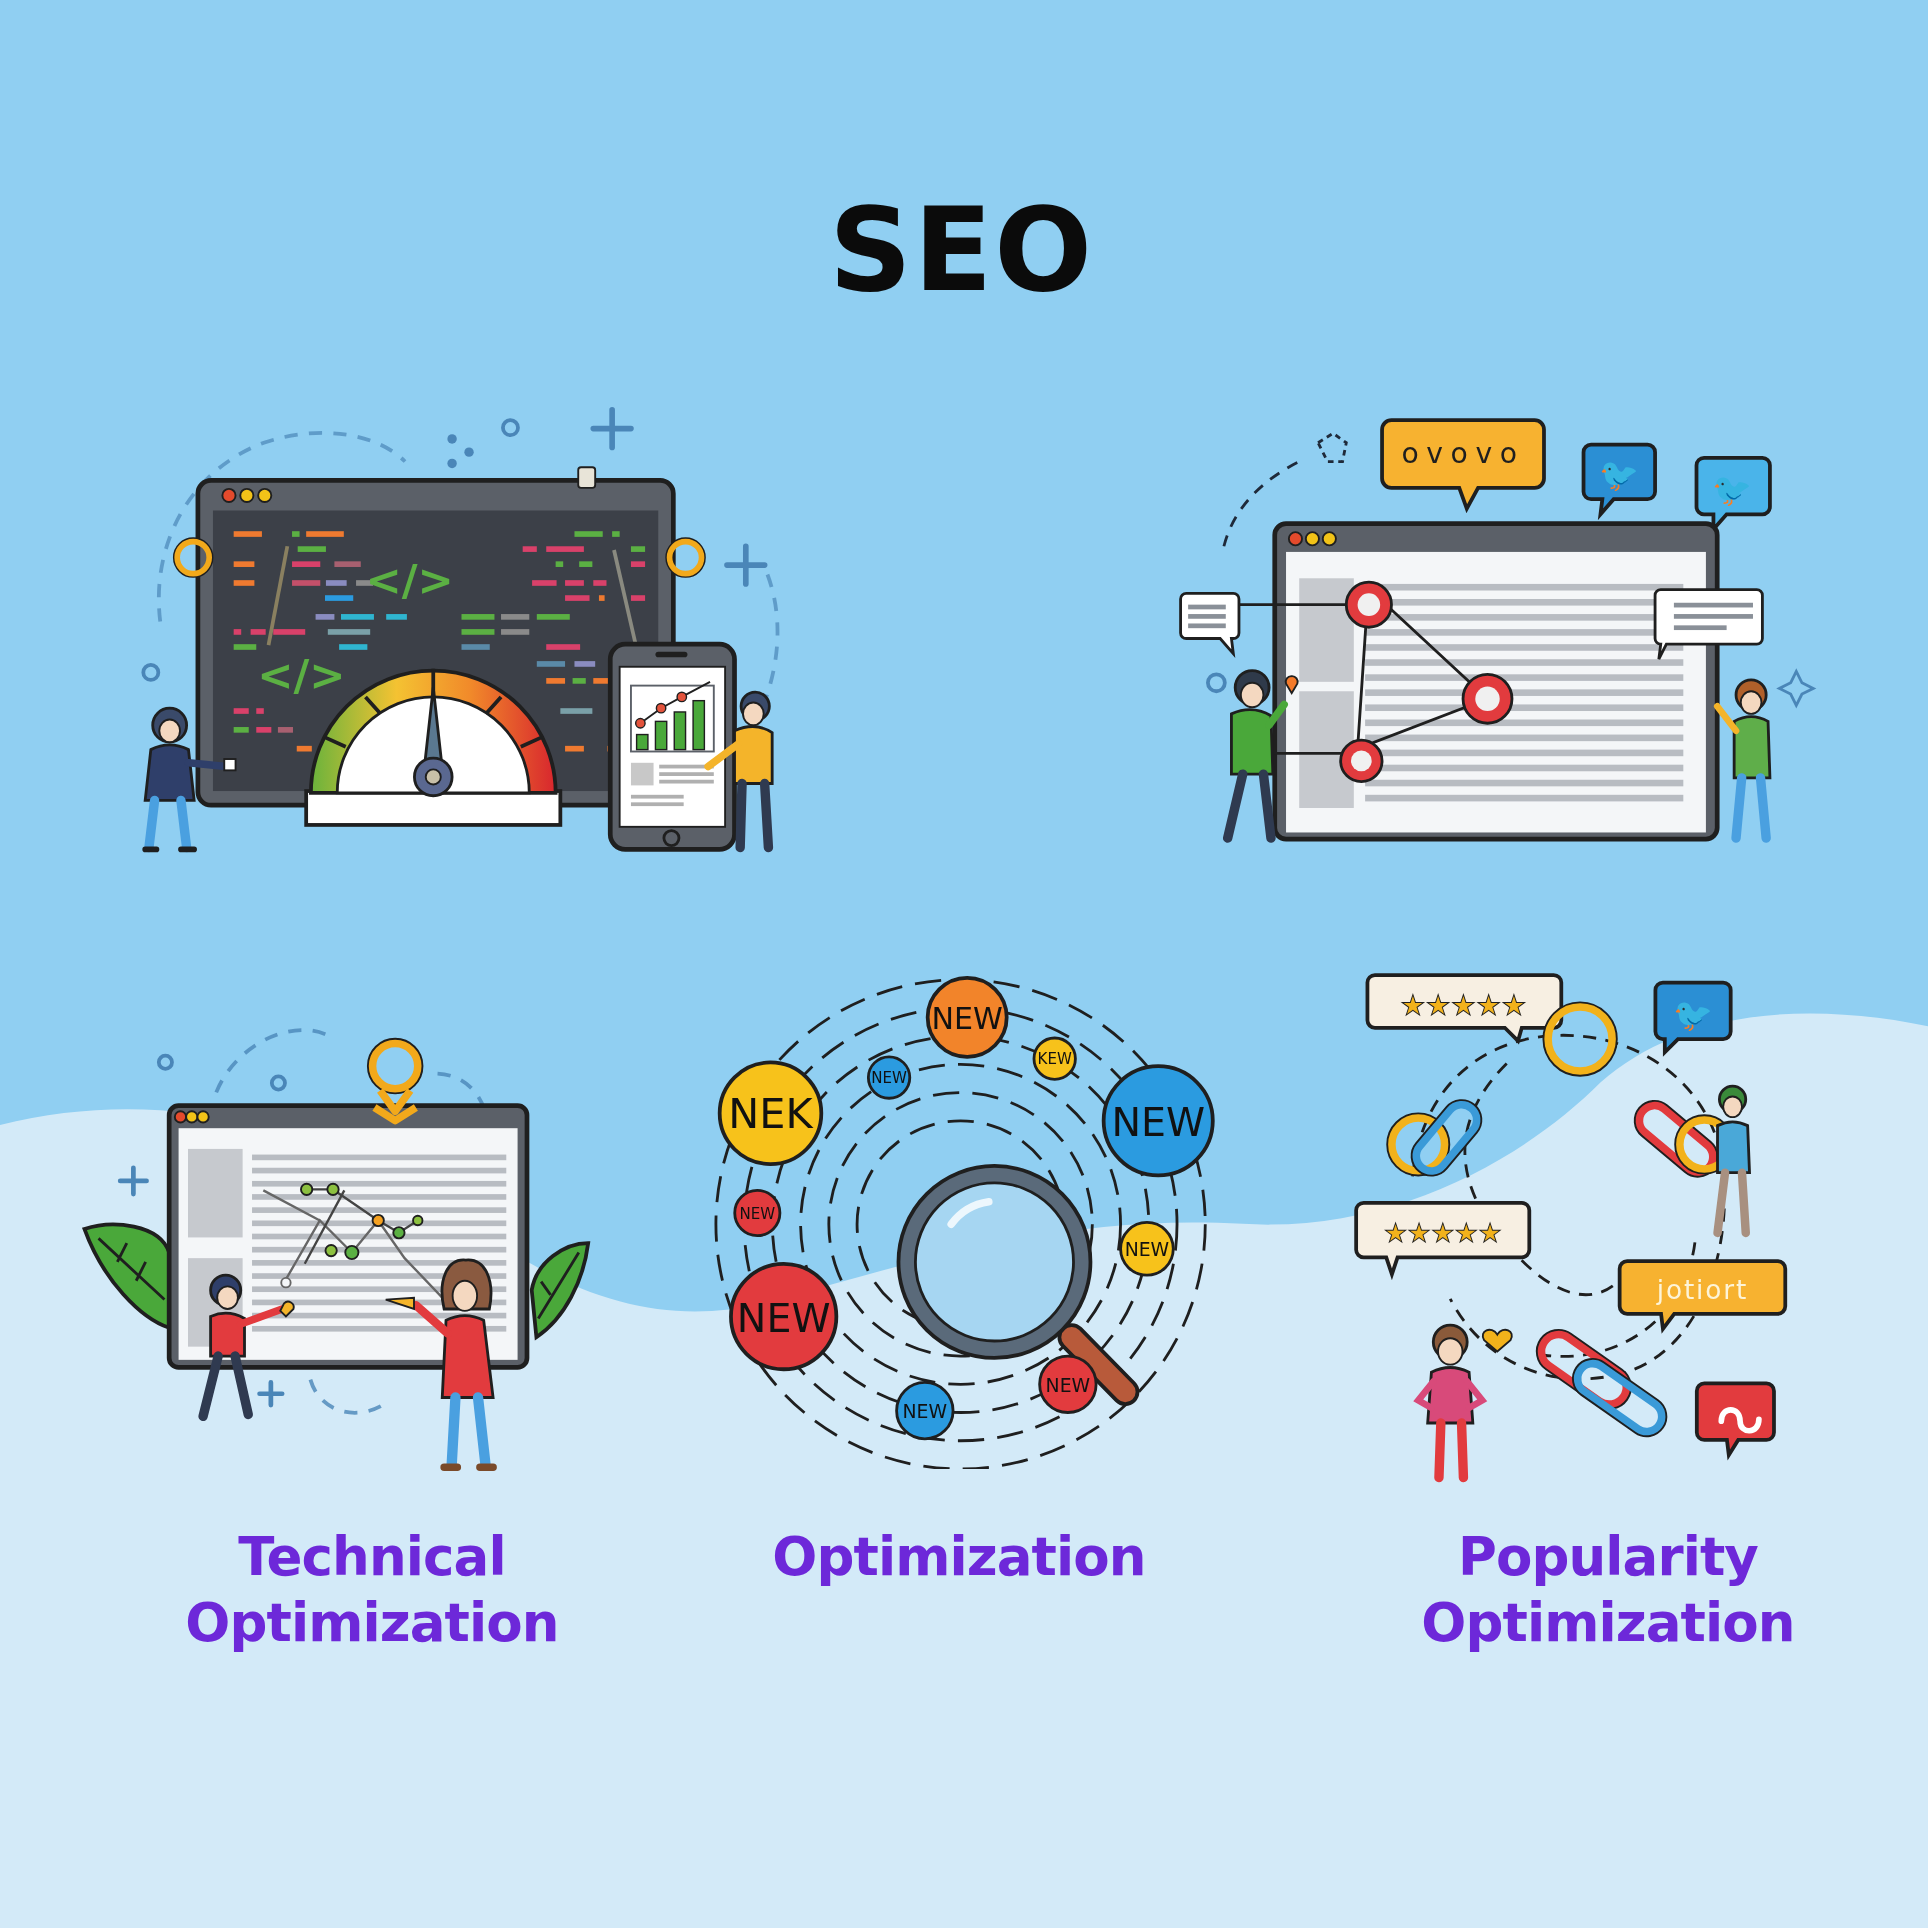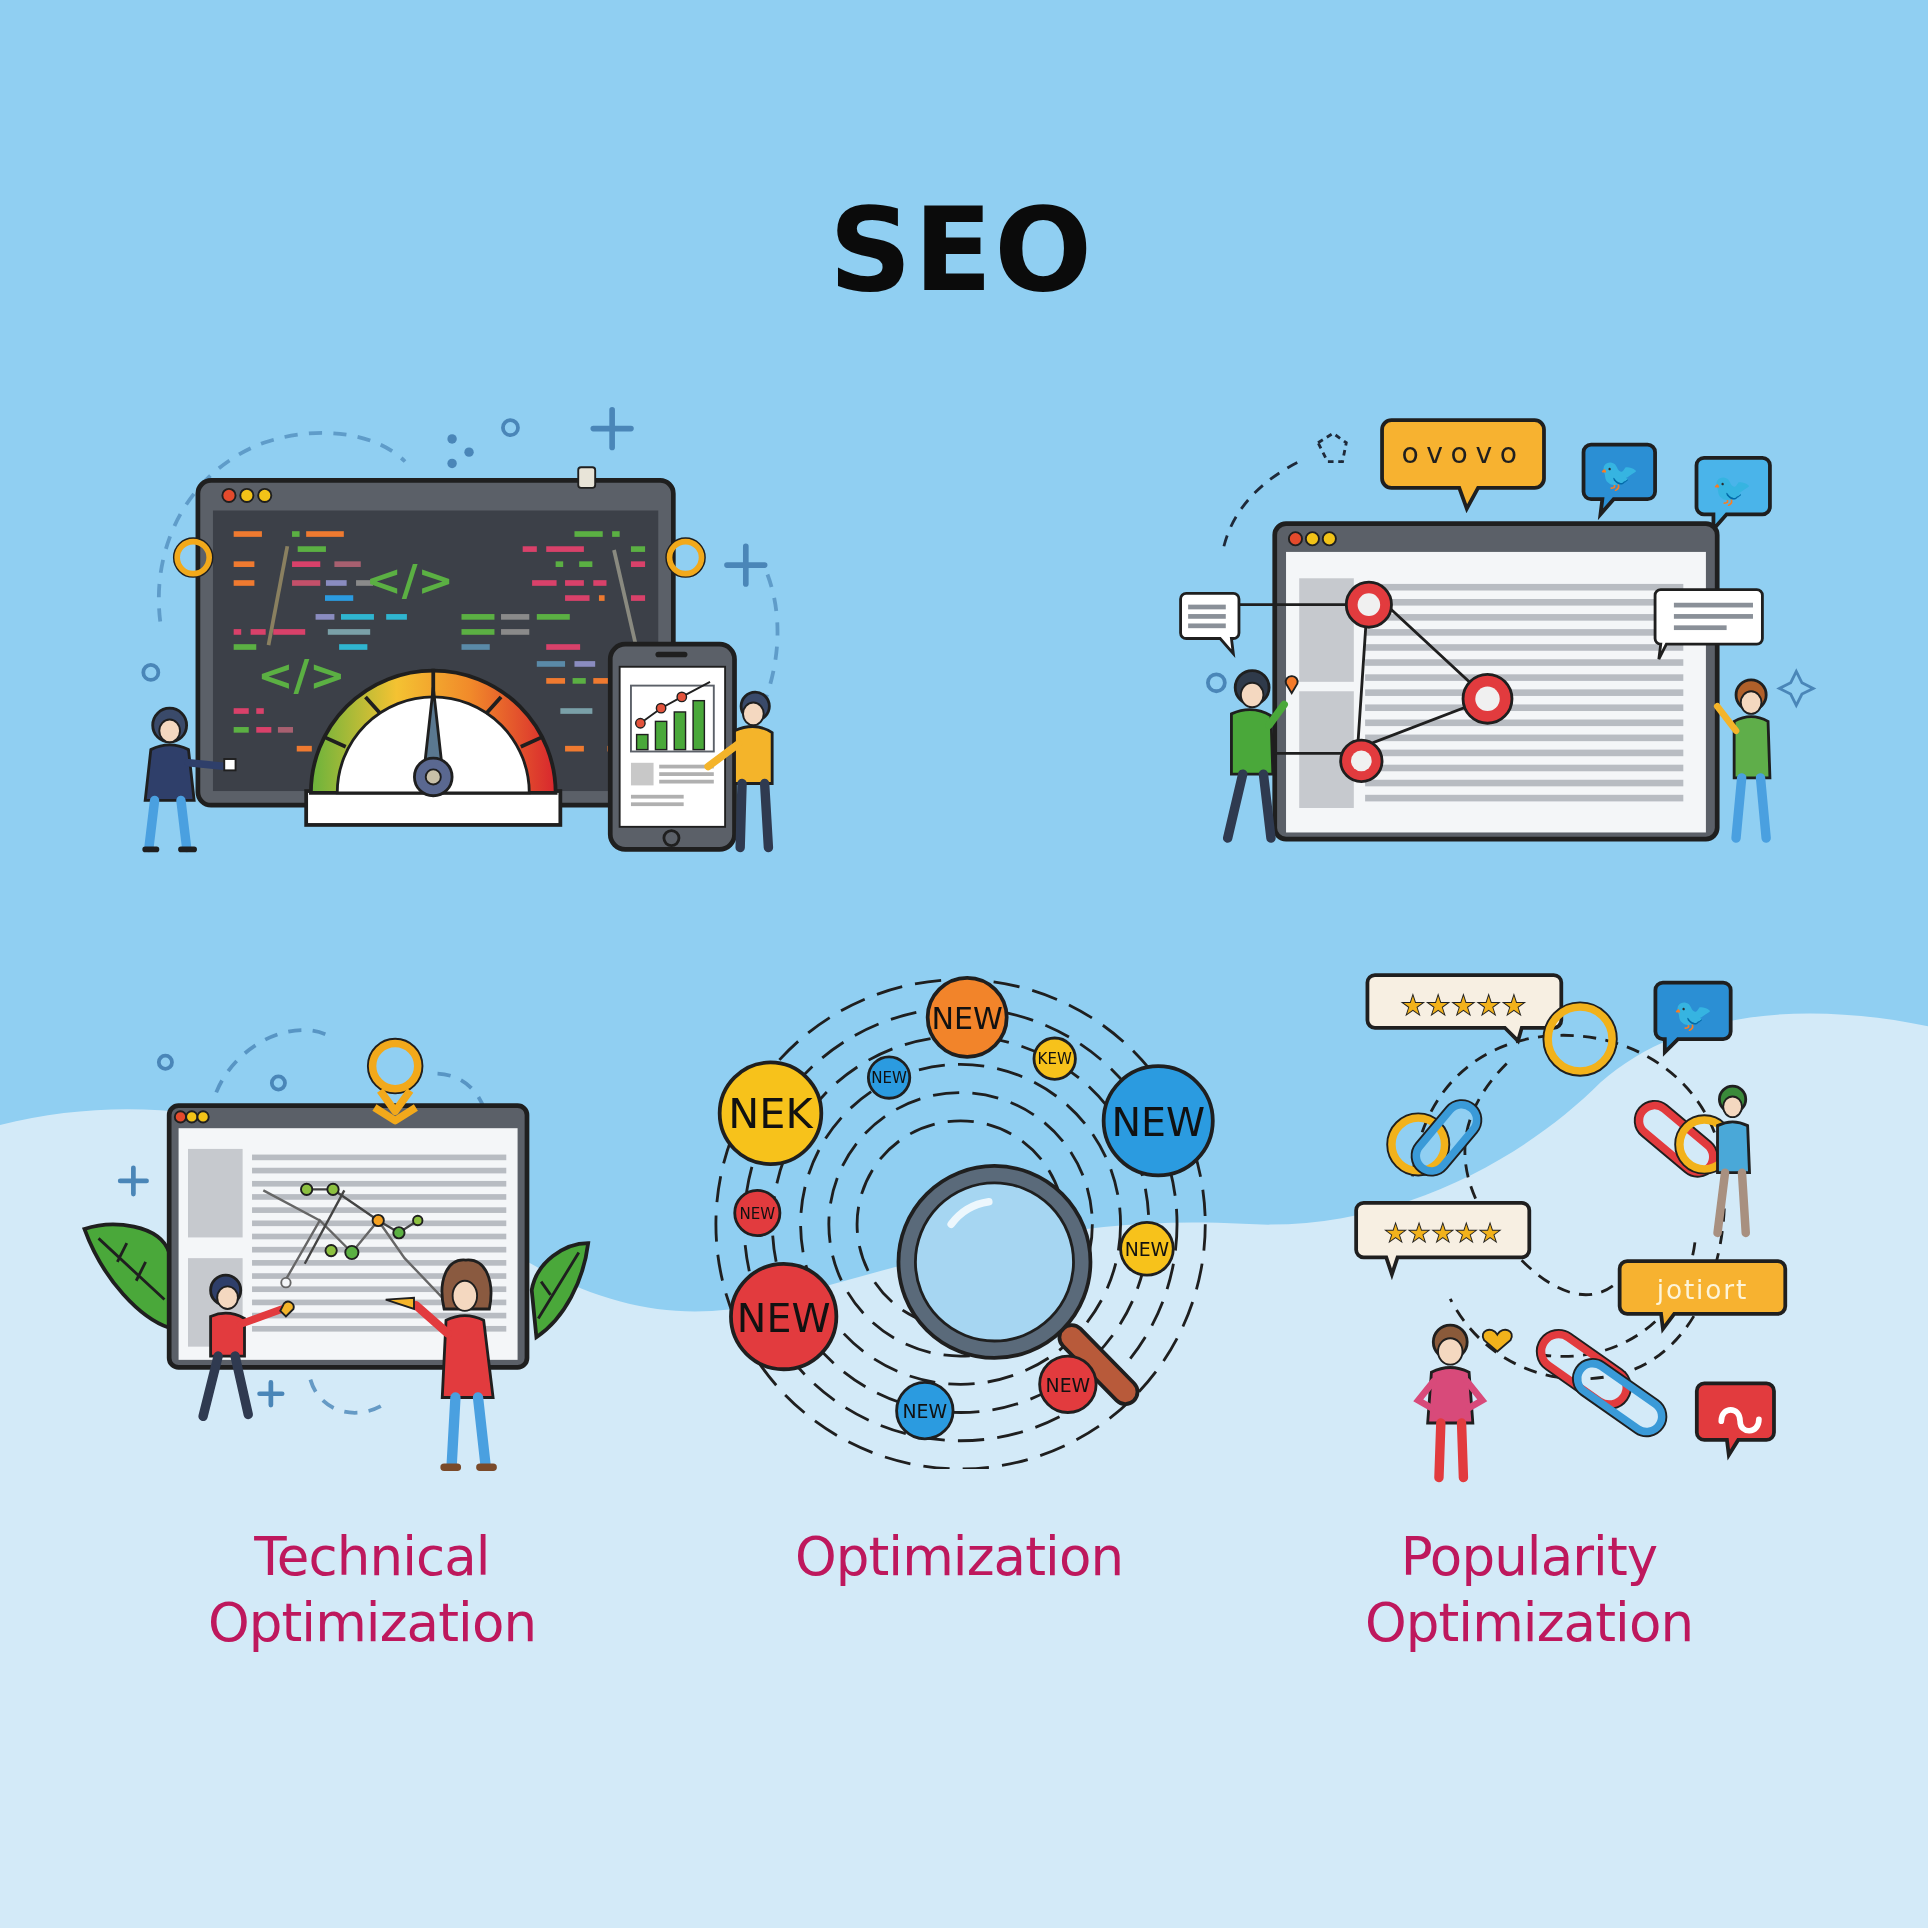--- a/index.html
+++ b/index.html
@@ -10,22 +10,22 @@
   }
   .bg-wave { position: absolute; left: 0; top: 0; width: 1928px; height: 1928px; }
   .page-title {
     position: absolute; left: 0; right: 5px; top: 193px; text-align: center;
     font-family: "DejaVu Sans", sans-serif; font-weight: bold; font-size: 115px;
     letter-spacing: 1.9px; color: #0b0b0b; margin: 0; line-height: 1;
   }
   .illus { position: absolute; }
   .caption {
     position: absolute; top: 1524px; width: 490px; text-align: center;
-    font-family: "DejaVu Sans", sans-serif; font-weight: normal; font-size: 53px;
-    line-height: 66px; color: #be185d; letter-spacing: -0.9px;
+    font-family: "DejaVu Sans", sans-serif; font-weight: bold; font-size: 53px;
+    line-height: 66px; color: #6d28d9; letter-spacing: -0.9px;
   }
   .caption span { display: block; }
   svg text { font-family: "DejaVu Sans", sans-serif; }
 </style>
 </head>
 <body>
 
 <svg class="bg-wave" viewBox="0 0 2048 2048">
   <rect x="0" y="0" width="2048" height="2048" fill="#90cff2"></rect>
   <path d="M0 1195 C 180 1150, 360 1200, 500 1300 C 620 1390, 720 1410, 830 1380 C 1000 1330, 1150 1290, 1320 1300 C 1480 1310, 1620 1230, 1700 1150 C 1780 1080, 1900 1060, 2048 1090 L 2048 2048 L 0 2048 Z" fill="#d3eaf8"></path>
@@ -489,17 +489,17 @@
   </g>
 </svg>
 
 <div class="caption" style="left:127px">
   <span>Technical</span>
   <span>Optimization</span>
 </div>
 <div class="caption" style="left:714px">
   <span>Optimization</span>
 </div>
-<div class="caption" style="left:1284px">
+<div class="caption" style="left:1363px">
   <span>Popularity</span>
   <span>Optimization</span>
 </div>
 
 
 </body></html>

